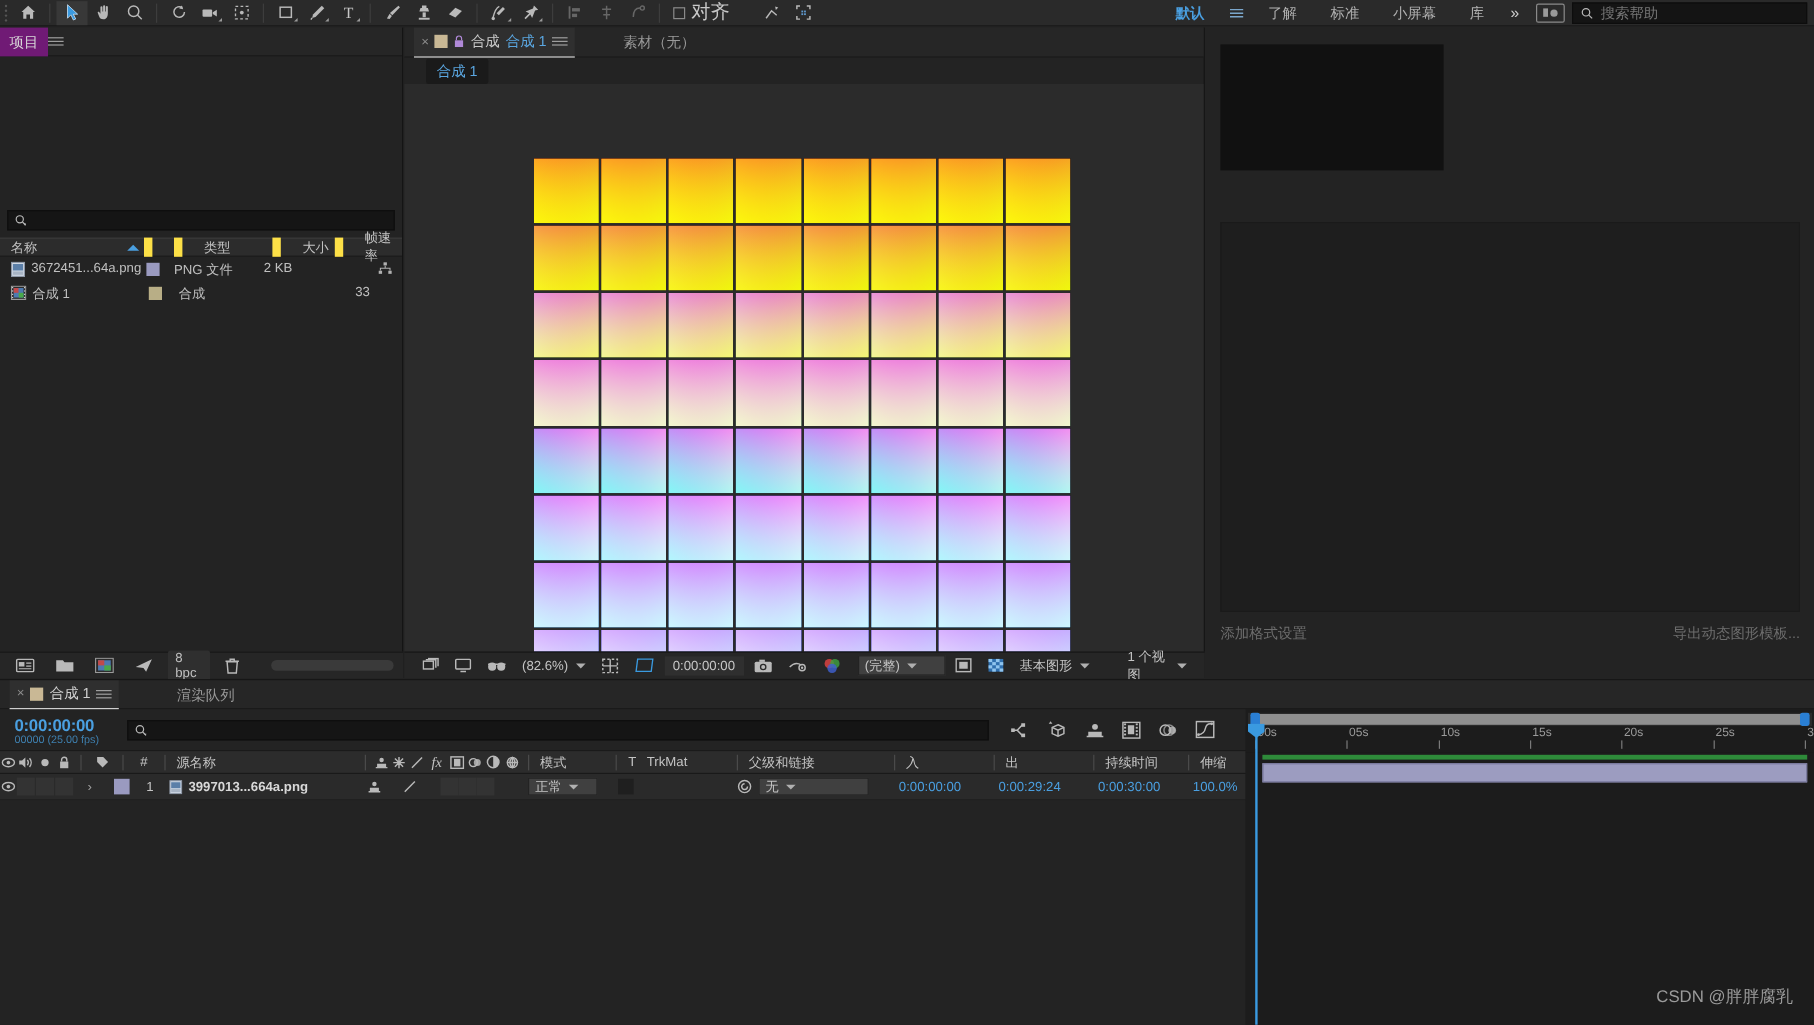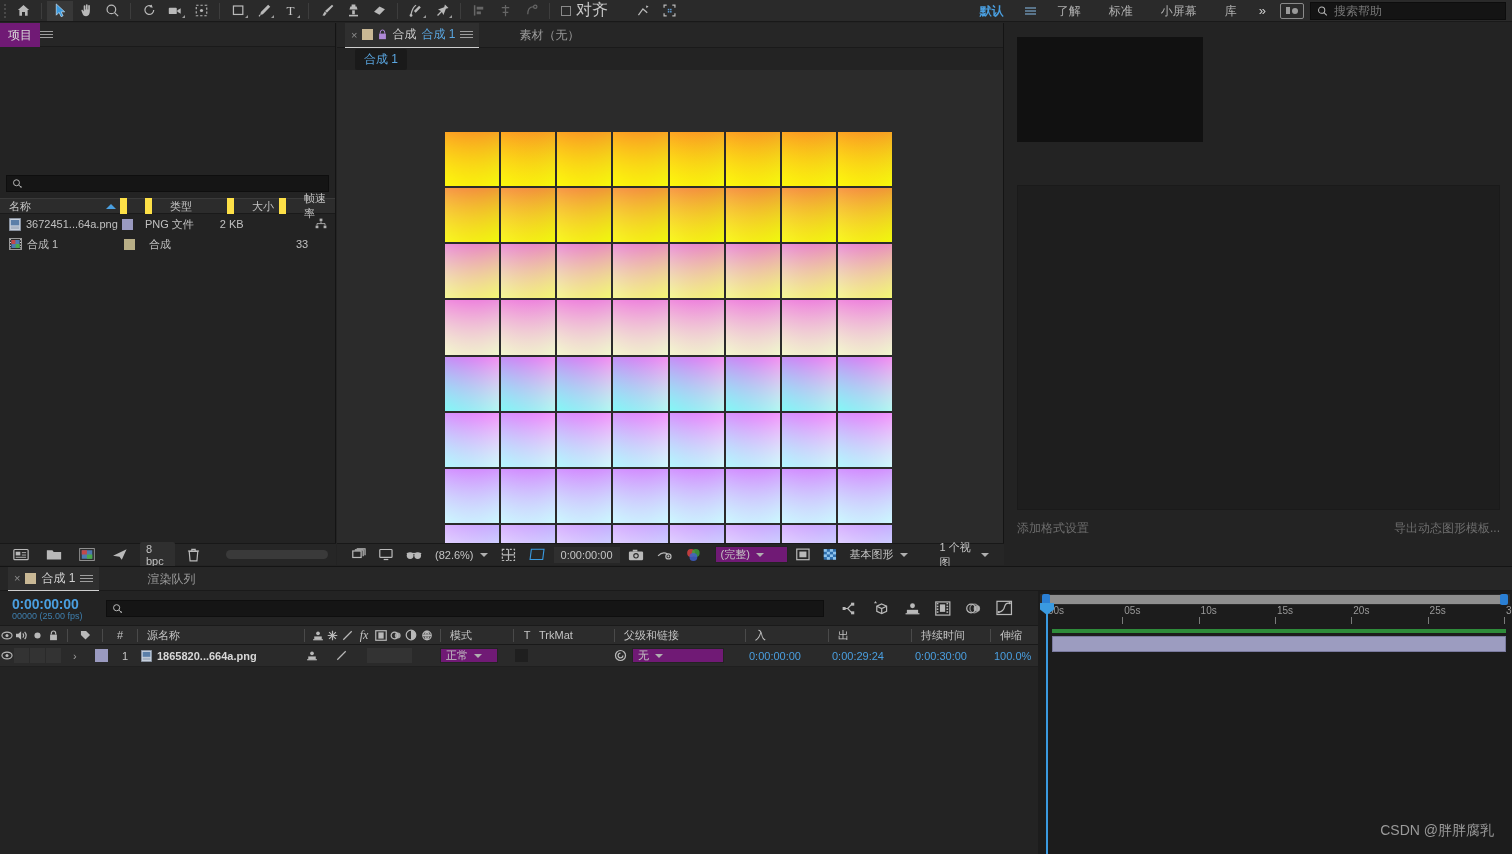--- a/index.html
+++ b/index.html
@@ -117,21 +117,21 @@
     gap:2px; background:#2b2b2b; }
   .cell { position:relative; overflow:hidden; background:#000; }
   .cell .g1,.cell .g2 { position:absolute; inset:0; }
   .cell .g2 { mix-blend-mode:screen; }
   .comp-bottombar {
     position:absolute; left:0; bottom:0; width:667px; height:22px; background:#262626;
     border-top:1px solid #181818; display:flex; align-items:center; gap:3px; padding:0 10px;
   }
   .mini { height:18px; display:flex; align-items:center; justify-content:center;
     padding:0 5px; cursor:pointer; }
-  .dd { height:17px; background:#701a75; border:1px solid #232323; display:flex; align-items:center;
+  .dd { height:17px; background:#404040; border:1px solid #232323; display:flex; align-items:center;
     padding:0 5px; gap:6px; font-size:11px; color:#c4c4c4; cursor:pointer; }
   .dd .chev { width:0;height:0;border-left:4px solid transparent;border-right:4px solid transparent;
     border-top:4px solid #b0b0b0; }
   .tcode { font-size:11px; color:#c6c6c6; padding:2px 7px; background:#2f2f2f; }
 
   
   .egp { position:absolute; left:1005px; top:23px; width:507px; height:542px; background:#232323; }
   .eg-top { display:flex; padding:14px 12px 0 12px; gap:18px; }
   .eg-thumb { width:186px; height:105px; background:#111; }
   .eg-fields { flex:1; padding-top:6px; }
@@ -1122,21 +1122,21 @@
       <span style="width:24px;display:flex;justify-content:center">
           <span class="swatch" style="background:#9a9ac0;width:13px;height:13px"></span>
         </span>
       <span style="width:24px;text-align:center">1</span>
       <span style="width:156px;padding-left:4px;display:flex;align-items:center;gap:5px">
         <svg width="11" height="12" viewBox="0 0 12 13">
             <rect x="0.6" y="0.6" width="10.8" height="11.8" fill="#cfd8e4" stroke="#8d97a6"></rect>
             <rect x="1.8" y="2" width="8.4" height="5.4" fill="#5b7fa8"></rect>
             <rect x="1.8" y="8.2" width="8.4" height="2.8" fill="#a8b4c4"></rect>
           </svg>
-        <span style="color:#d8d8d8;font-weight:bold;font-size:11px">1865820...664a.png</span>
+        <span style="color:#d8d8d8;font-weight:bold;font-size:11px">3997013...664a.png</span>
       </span>
       <span class="vbar" style="background:transparent"></span>
       <span style="width:15px;display:flex;justify-content:center">
         <svg width="12" height="11" viewBox="0 0 13 12">
             <circle class="icf" cx="6.5" cy="3.6" r="2"></circle>
             <path class="icf" d="M2.4 7h8.2v3.2H2.4Z"></path>
             <path class="ic" d="M1.2 10.6h10.6"></path>
           </svg>
       </span>
       <span style="width:15px;display:flex;justify-content:center">

